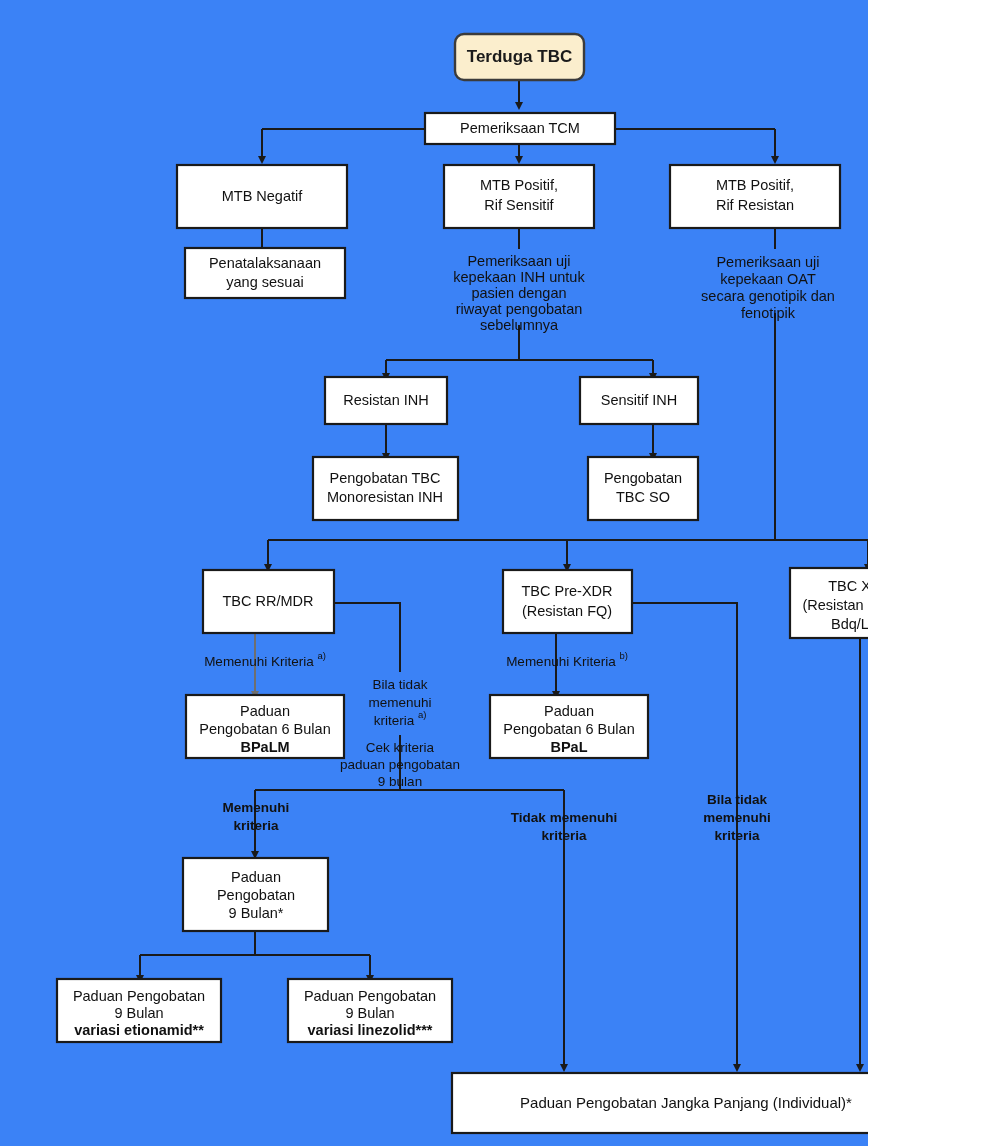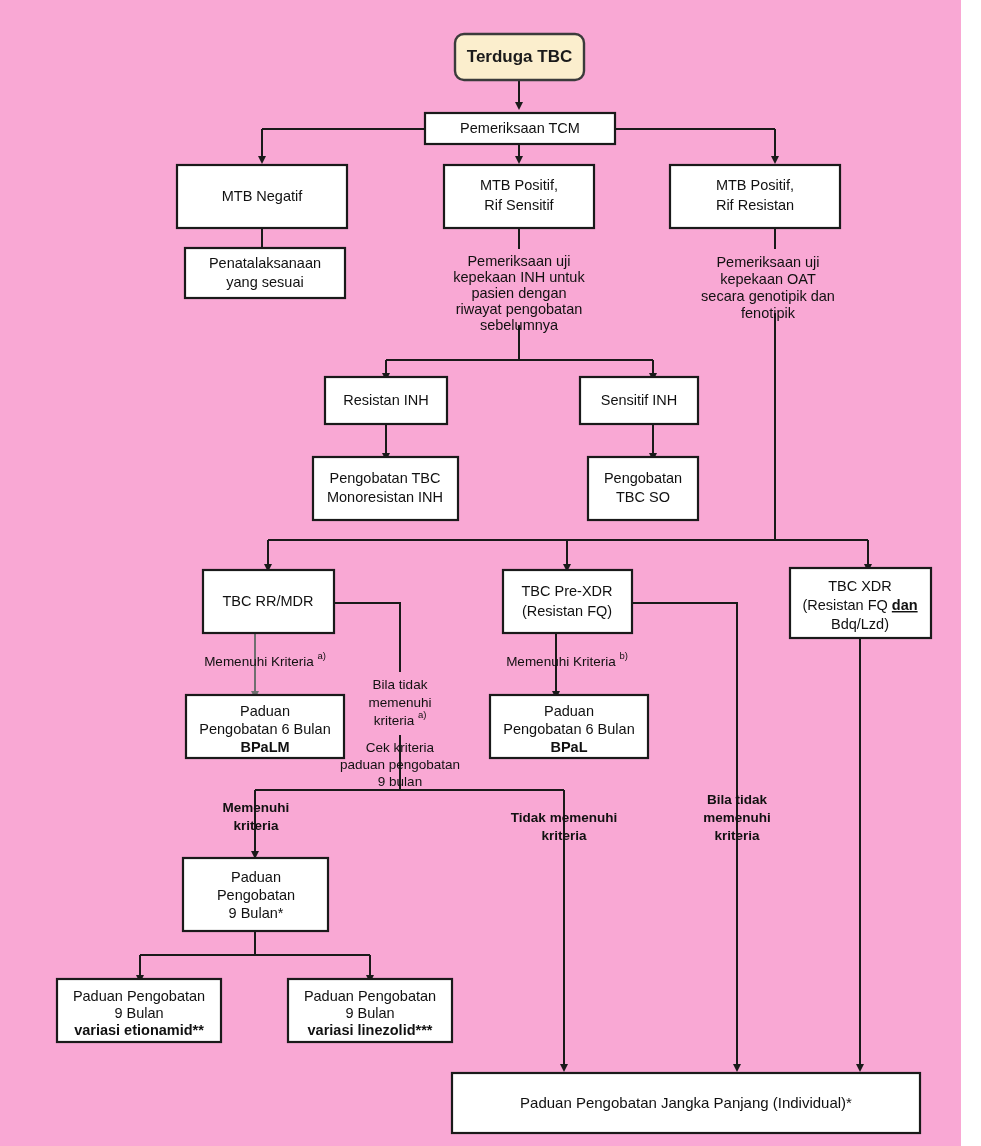--- a/index.html
+++ b/index.html
@@ -1,17 +1,17 @@
 <!DOCTYPE html>
 <html><head>
 <meta charset="utf-8">
 <style>
   html,body{margin:0;padding:0;background:#ffffff;}
   body{font-family:"Liberation Sans", sans-serif;}
-  #stage{position:relative;width:961px;height:1146px;background:#f9a8d4;overflow:hidden;}
+  #stage{position:relative;width:868px;height:1146px;background:#3b82f6;overflow:hidden;}
   svg{display:block;}
   .bx{fill:#ffffff;stroke:#1a1a1a;stroke-width:2.2;}
   .bx-start{fill:#fbeecd;stroke:#3b3b3b;stroke-width:2.4;}
   .ln{stroke:#1a1a1a;stroke-width:2.0;fill:none;}
   .ln-g{stroke:#6f6f6f;stroke-width:2.0;fill:none;}
   .tx{font-family:"Liberation Sans", sans-serif;fill:#111111;font-size:14.5px;text-anchor:middle;dominant-baseline:middle;}
   .tx-start{font-size:17px;font-weight:bold;fill:#1a1a1a;}
   .tx-b{font-weight:bold;}
   .tx-u{font-weight:bold;text-decoration:underline;}
   .tx-lbl{font-size:13.5px;fill:#111111;}

